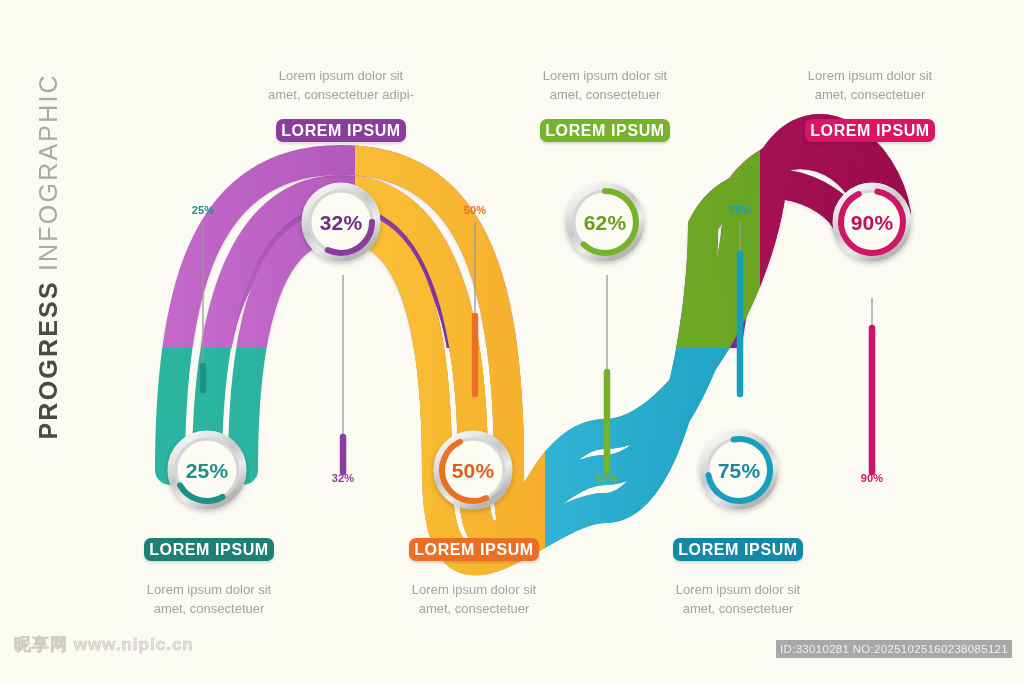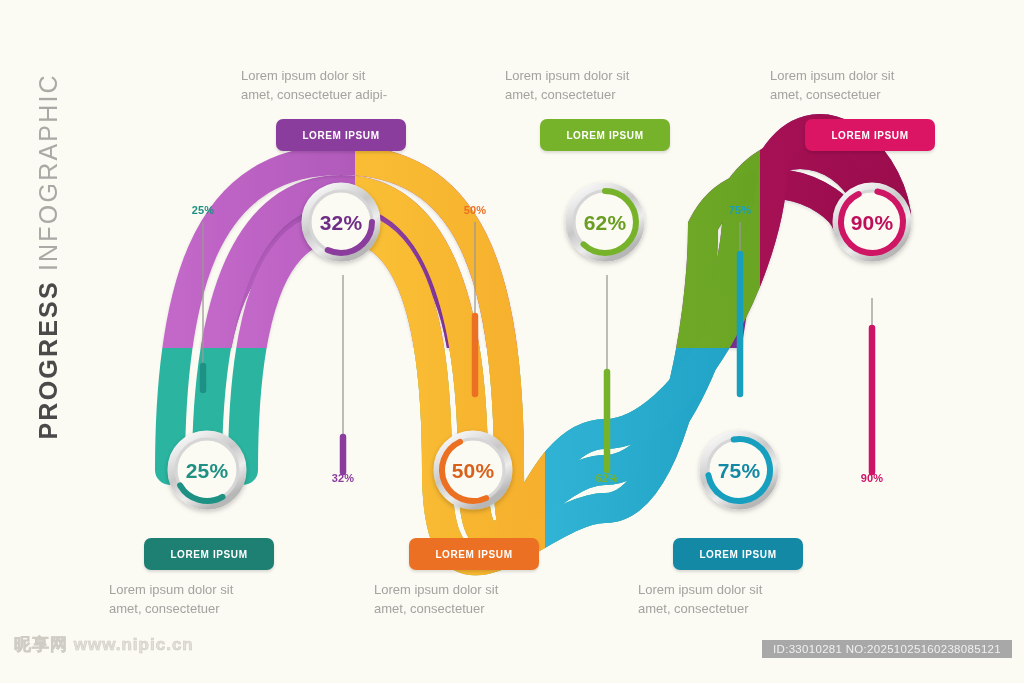--- a/index.html
+++ b/index.html
@@ -27,37 +27,38 @@
   }
   .vtitle .t1{color:#4a4a4a;font-weight:bold;}
   .vtitle .t2{color:#a9a9a5;font-weight:normal;}
 
   
   svg#art{position:absolute;left:0;top:0;width:1024px;height:683px;}
 
   
   .pill{
     position:absolute;
-    height:32px;
+    height:23px;
     border-radius:7px;
     color:#ffffff;
-    font-size:10px;
+    font-size:16px;
     font-weight:bold;
     letter-spacing:.6px;
     display:flex;align-items:center;justify-content:center;
     box-shadow:0 2px 3px rgba(0,0,0,.13);
     white-space:nowrap;
   }
 
   
   .cap{
     position:absolute;
     color:#a3a3a0;
     font-size:13px;
     line-height:19px;
+    text-align:center;
     white-space:pre-line;
   }
 
   
   .slab{
     position:absolute;
     font-size:11px;
     font-weight:bold;
     letter-spacing:.2px;
     white-space:nowrap;
@@ -77,21 +78,21 @@
   
   .wm-logo{
     position:absolute;left:14px;top:633px;
     font-size:17px;color:#e2e0da;font-weight:bold;
     letter-spacing:1px;white-space:nowrap;
     -webkit-text-stroke:0.6px #cfccc4;
   }
   .wm-id{
     position:absolute;right:12px;top:640px;
     background:#a8a8a8;color:#f0f0f0;
-    font-size:11.5px;padding:3px 11px;
+    font-size:11.5px;padding:3px 4px;
     letter-spacing:.3px;white-space:nowrap;
     font-family:"Liberation Sans", sans-serif;
   }
 </style>
 </head>
 <body>
 
 <div id="stage">
 
   <div class="vtitle">

